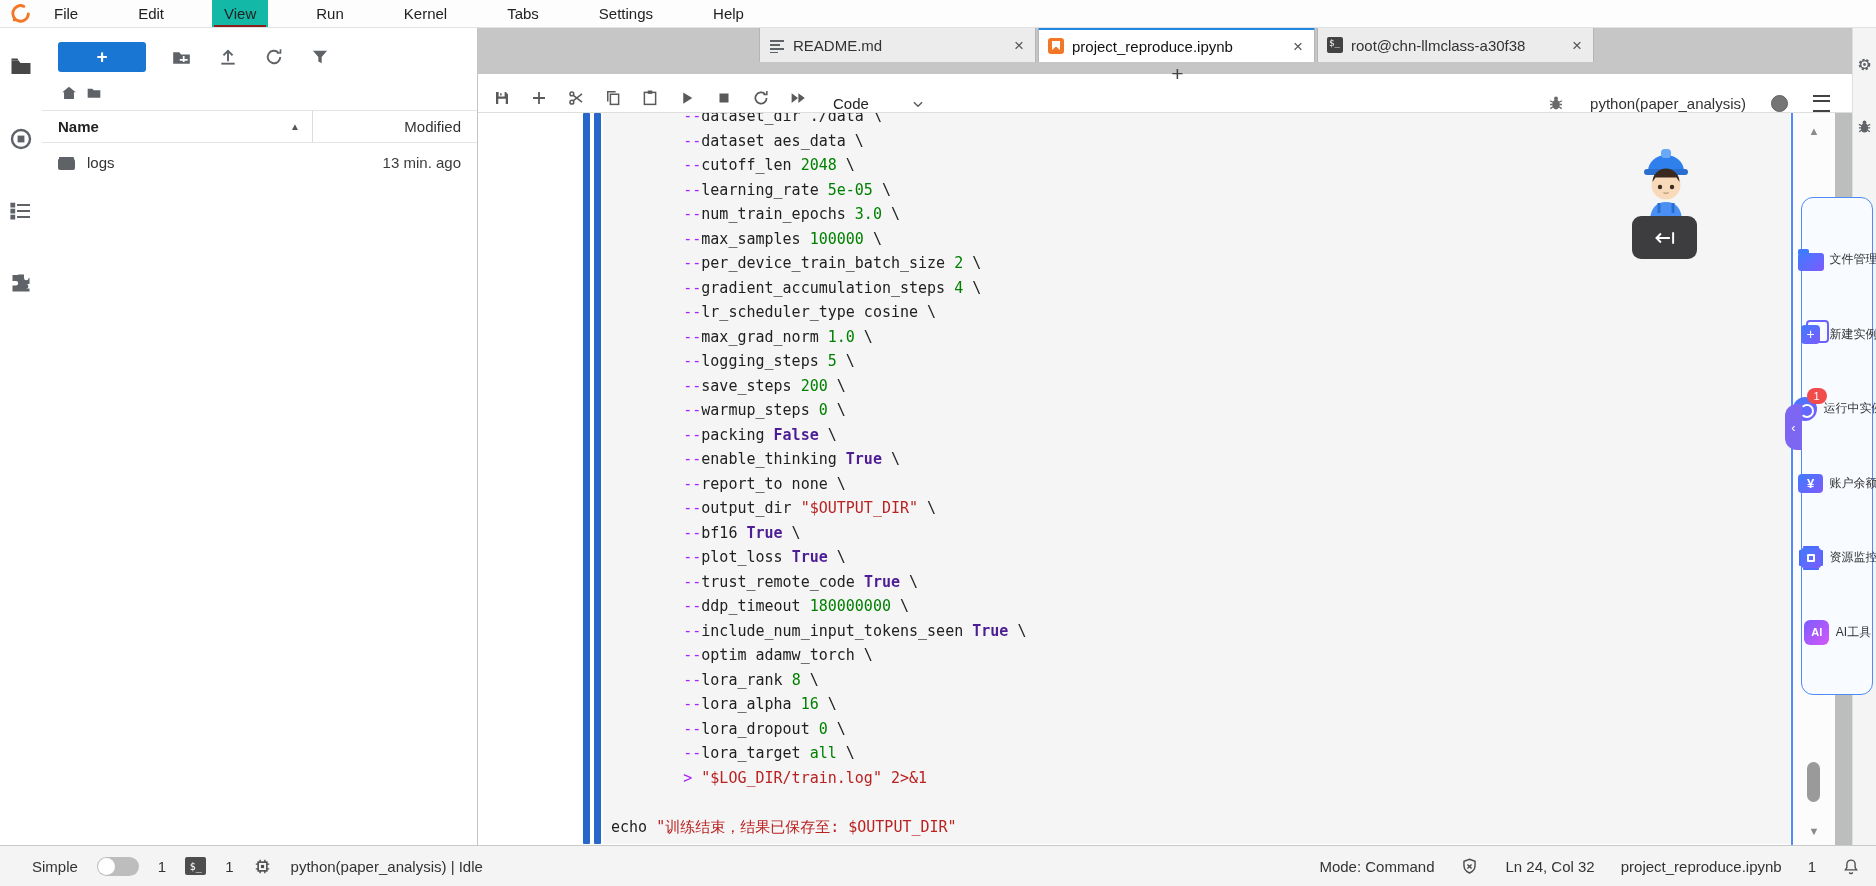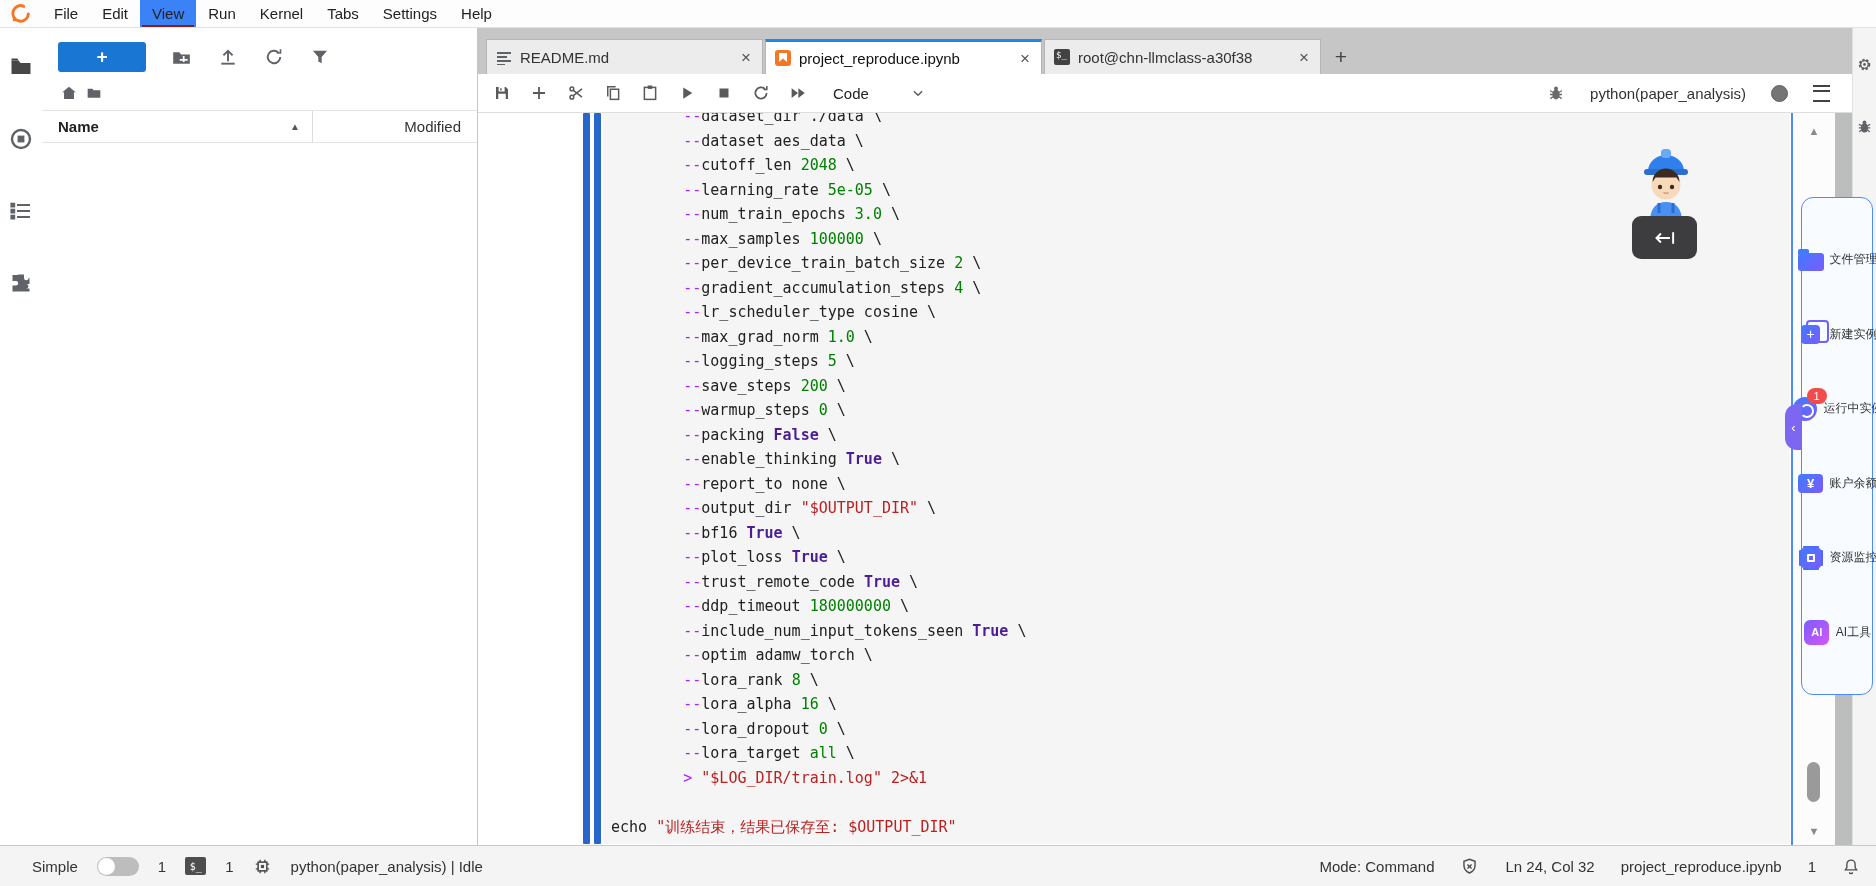--- a/index.html
+++ b/index.html
@@ -3,23 +3,23 @@
 <meta charset="utf-8">
 <style>
   html,body{margin:0;padding:0;background:#ddd;}
   .screen{position:relative;width:1876px;height:886px;background:#fff;overflow:hidden;
           font-family:"Liberation Sans",sans-serif;color:#333;}
 
   
   .menubar{position:absolute;top:0;left:0;right:0;height:27px;background:#fdfdfd;
            border-bottom:1px solid #e2e2e2;display:flex;align-items:center;z-index:5;}
   .logo{width:42px;display:flex;align-items:center;justify-content:center;}
-  .menus{display:flex;height:100%;}
+  .menus{display:flex;height:100%;gap:36px;}
   .menu-item{padding:0 12px;font-size:15px;display:flex;align-items:center;color:#222;position:relative;cursor:default;}
-  .menu-item.active{background:#3b82f6;}
+  .menu-item.active{background:#14b8a6;}
   .menu-item.active::after{content:"";position:absolute;left:2px;right:2px;bottom:0;height:2px;background:#8b1d1d;}
 
   
   .main{position:absolute;top:27px;left:0;right:0;bottom:41px;display:flex;}
 
   
   .activitybar{width:42px;display:flex;flex-direction:column;align-items:center;padding-top:27px;gap:46px;background:#fff;}
   .ab-btn{width:26px;height:26px;display:flex;align-items:center;justify-content:center;}
 
   
@@ -40,39 +40,39 @@
   .fb-row{display:flex;align-items:center;height:33px;padding:0 16px;font-size:15px;}
   .fb-icon{width:20px;height:16px;margin-right:9px;position:relative;flex:none;display:flex;align-items:center;}
   .type-folder .fb-icon::before{content:"";width:17px;height:11px;background:#5f6368;border-radius:1px 2px 2px 2px;
         box-shadow:0 -3px 0 -1px #5f6368;margin-top:3px;}
   .type-jsonl .fb-icon::before{content:"{:}";color:#f37726;font-weight:bold;
         font-family:"DejaVu Sans Mono","Liberation Mono",monospace;font-size:12px;}
   .fb-time{margin-left:auto;color:#3c3c3c;}
 
   
   .dock{flex:1;display:flex;flex-direction:column;background:#fff;min-width:0;}
-  .tabbar{height:47px;background:#c6c6c6;display:flex;align-items:flex-end;padding-left:8px;box-sizing:border-box;}
+  .tabbar{height:47px;background:#c6c6c6;display:flex;align-items:center;padding-left:25px;box-sizing:border-box;flex-direction:column;}
   .tab{height:35px;display:flex;align-items:center;background:#ececec;border:1px solid #b5b5b5;border-bottom:none;
        margin-right:2px;padding:0 9px;width:277px;box-sizing:border-box;font-size:15px;color:#333;cursor:default;}
   .tab.active{background:#fff;border-top:3px solid #1e88e5;color:#111;}
   .tab-icon{width:16px;height:16px;margin-right:8px;position:relative;flex:none;}
   .icon-markdown .tab-icon{background-image:linear-gradient(#5f6368,#5f6368),linear-gradient(#5f6368,#5f6368),
       linear-gradient(#5f6368,#5f6368),linear-gradient(#5f6368,#5f6368);
       background-size:14px 2px,10px 2px,14px 2px,8px 2px;background-position:1px 3px,1px 7px,1px 11px,1px 15px;background-repeat:no-repeat;}
   .icon-notebook .tab-icon{background:#f37726;border-radius:3px;}
   .icon-notebook .tab-icon::after{content:"";position:absolute;left:4px;top:3px;right:4px;bottom:4px;background:#fff;
       clip-path:polygon(0 0,100% 0,100% 100%,50% 62%,0 100%);}
   .icon-terminal .tab-icon{background:#424242;border-radius:2px;}
   .icon-terminal .tab-icon::after{content:"$_";position:absolute;left:2px;top:1px;color:#fff;font-size:9px;
       font-family:"DejaVu Sans Mono",monospace;}
   .tab-label{flex:1;white-space:nowrap;overflow:hidden;}
   .tab-close{color:#555;font-size:17px;padding:0 2px;line-height:1;}
   .newtab{width:36px;height:35px;display:flex;align-items:center;justify-content:center;font-size:21px;color:#444;}
 
-  .nbtoolbar{height:39px;border-bottom:1px solid #dedede;display:flex;align-items:center;padding:0 10px;gap:9px;box-sizing:border-box;}
+  .nbtoolbar{height:39px;border-bottom:1px solid #dedede;display:flex;align-items:flex-end;padding:0 10px;gap:9px;box-sizing:border-box;}
   .tb-btn{width:28px;height:28px;display:flex;align-items:center;justify-content:center;border-radius:3px;}
   .tb-select{display:flex;align-items:center;gap:42px;font-size:15px;margin-left:12px;color:#222;}
   .tb-right{margin-left:auto;display:flex;align-items:center;gap:25px;padding-right:12px;}
   .kernel-label{font-size:15px;color:#333;}
   .kernel-dot{width:15px;height:15px;border-radius:50%;background:#757575;border:1px solid #616161;}
   .hamburger{width:17px;height:13px;border-top:2.5px solid #424242;border-bottom:2.5px solid #424242;position:relative;}
   .hamburger::after{content:"";position:absolute;left:0;right:0;top:3px;height:2.5px;background:#424242;}
 
   .nbcontent{flex:1;position:relative;overflow:hidden;background:#fff;}
   .collapser{position:absolute;top:0;height:731px;width:7px;background:#2667c9;border-radius:1px;}
@@ -266,20 +266,25 @@
             <span class="crumb-seg"></span>
             <span class="crumb-seg"></span>
           </span>
       </div>
       <div class="fb-header">
         <span class="fb-h-name">Name</span>
         <span class="fb-h-sort">▲</span>
         <span class="fb-h-mod">Modified</span>
       </div>
       <div class="fb-rows">
+          <div class="fb-row type-folder">
+    <span class="fb-icon"></span>
+    <span class="fb-name">logs</span>
+    <span class="fb-time">13 min. ago</span>
+  </div>
         </div>
     </div>
 
     <div class="dock">
       <div class="tabbar">
         <div style="display:flex;align-items:flex-end;">
             <div class="tab icon-markdown">
     <span class="tab-icon"></span>
     <span class="tab-label">README.md</span>
     <span class="tab-close">×</span>

